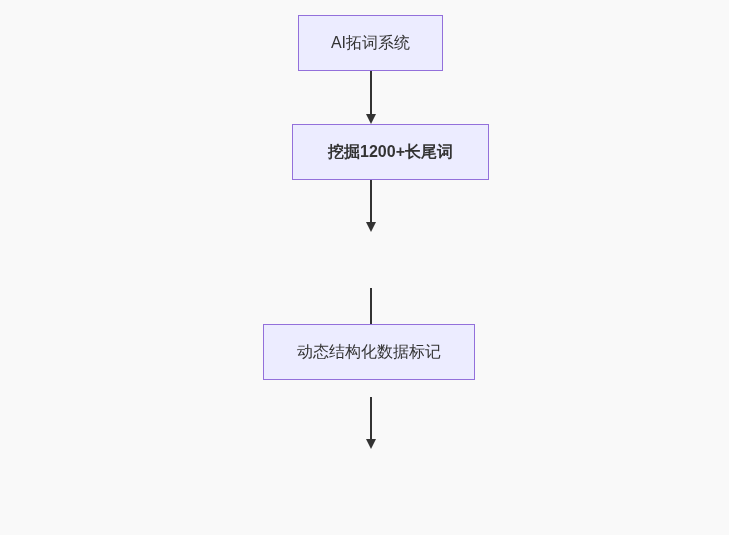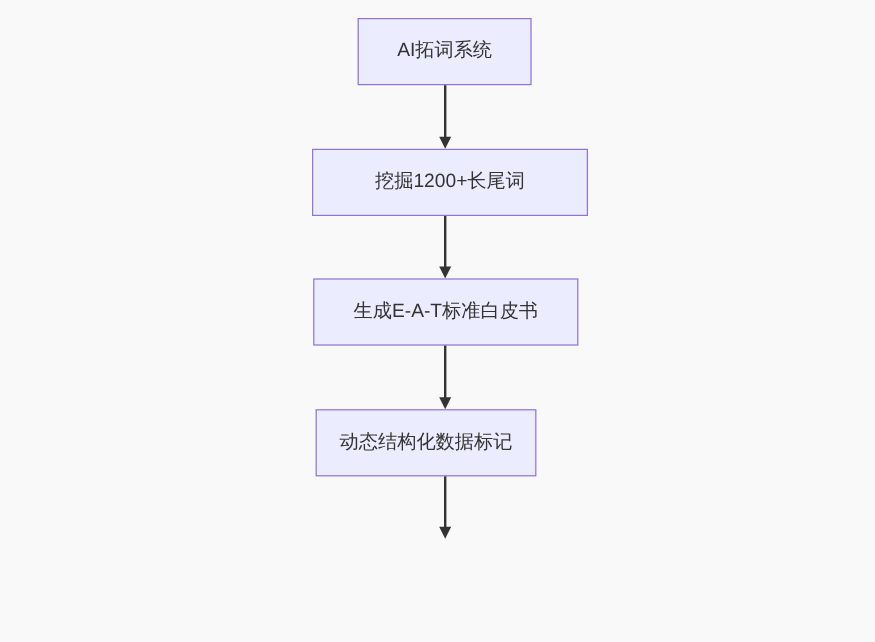--- a/index.html
+++ b/index.html
@@ -49,23 +49,23 @@
     left: -5.5px;
     bottom: 0;
     width: 0;
     height: 0;
     border-left: 5.5px solid transparent;
     border-right: 5.5px solid transparent;
     border-top: 10px solid var(--arrow, #333333);
   }
   
   #n1 { left: 298px; top: 15px;  width: 145px; height: 56px; }
-  #n2 { left: 260px; top: 124px; width: 230px; height: 56px; }
+  #n2 { left: 292px; top: 124px; width: 197px; height: 56px; font-weight: bold; }
   #n3 { left: 261px; top: 232px; width: 221px; height: 56px; }
-  #n4 { left: 263px; top: 341px; width: 184px; height: 56px; }
+  #n4 { left: 263px; top: 324px; width: 212px; height: 56px; }
   #n5 { left: 254px; top: 449px; width: 234px; height: 57px; }
   
   #e1 { left: 371px; top: 71px;  height: 53px; }
   #e2 { left: 371px; top: 180px; height: 52px; }
   #e3 { left: 371px; top: 288px; height: 53px; }
   #e4 { left: 371px; top: 397px; height: 52px; }
 </style>
 </head>
 <body>
 
@@ -82,23 +82,20 @@
 
   <div id="n2" class="node">
     <span>挖掘1200+长尾词</span>
   </div>
 
   <div id="e2" class="edge">
     <div class="line"></div>
     <div class="head"></div>
   </div>
 
-  <div id="n3" class="node">
-    <span>生成E-A-T标准白皮书</span>
-  </div>
 
   <div id="e3" class="edge">
     <div class="line"></div>
     <div class="head"></div>
   </div>
 
   <div id="n4" class="node">
     <span>动态结构化数据标记</span>
   </div>
 

